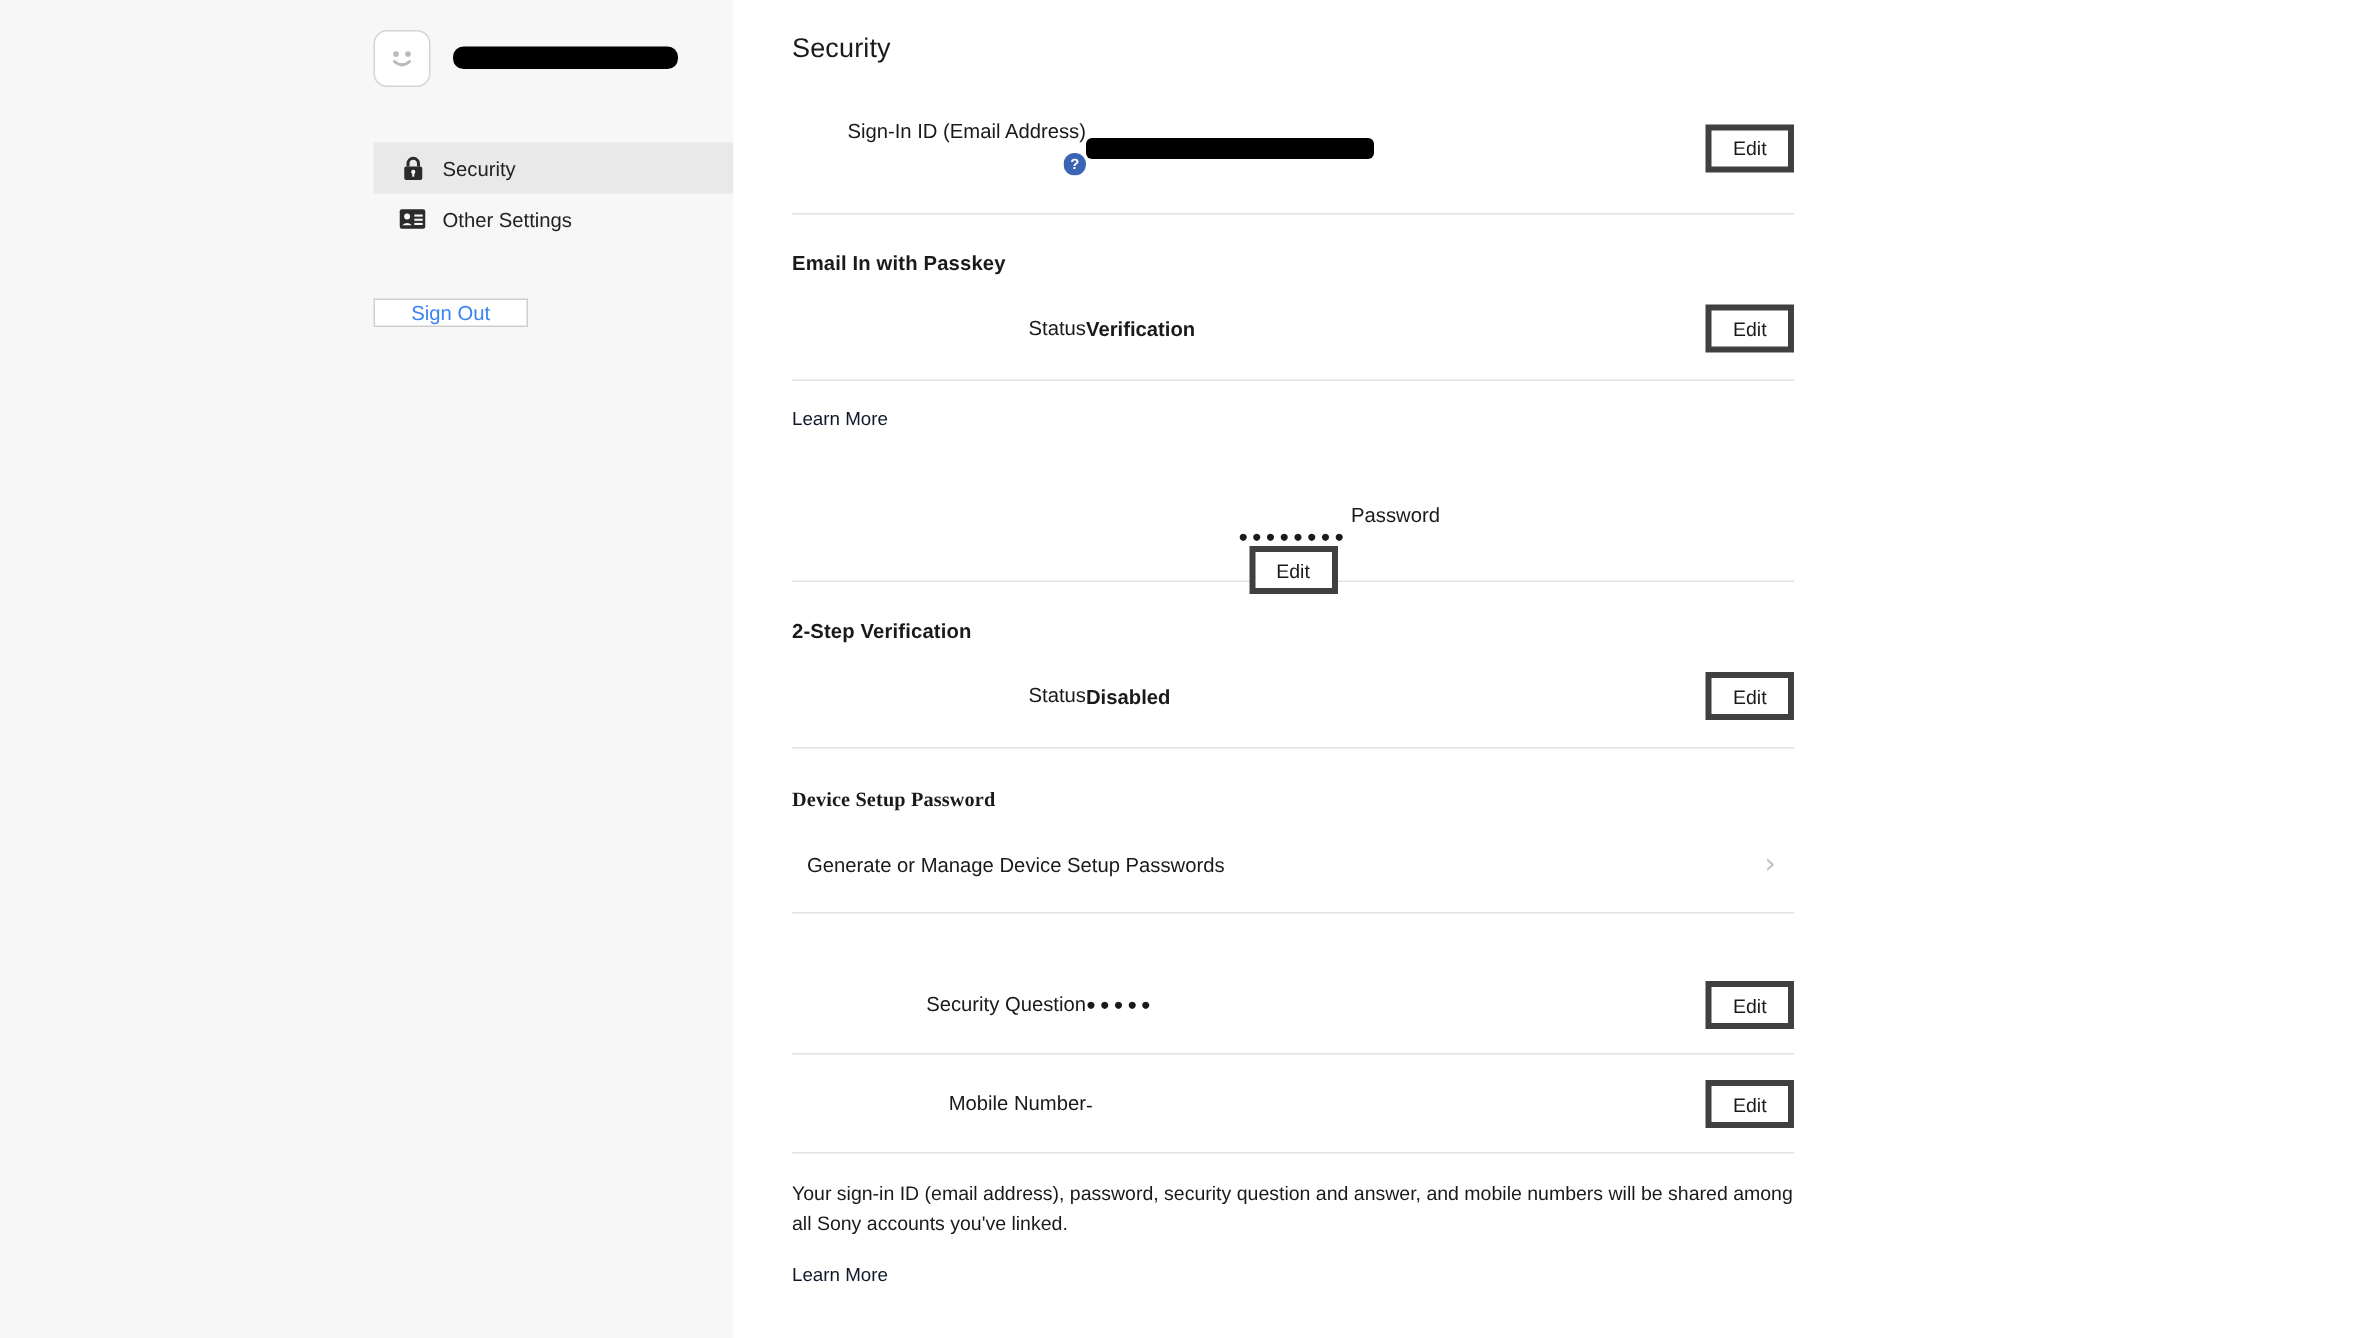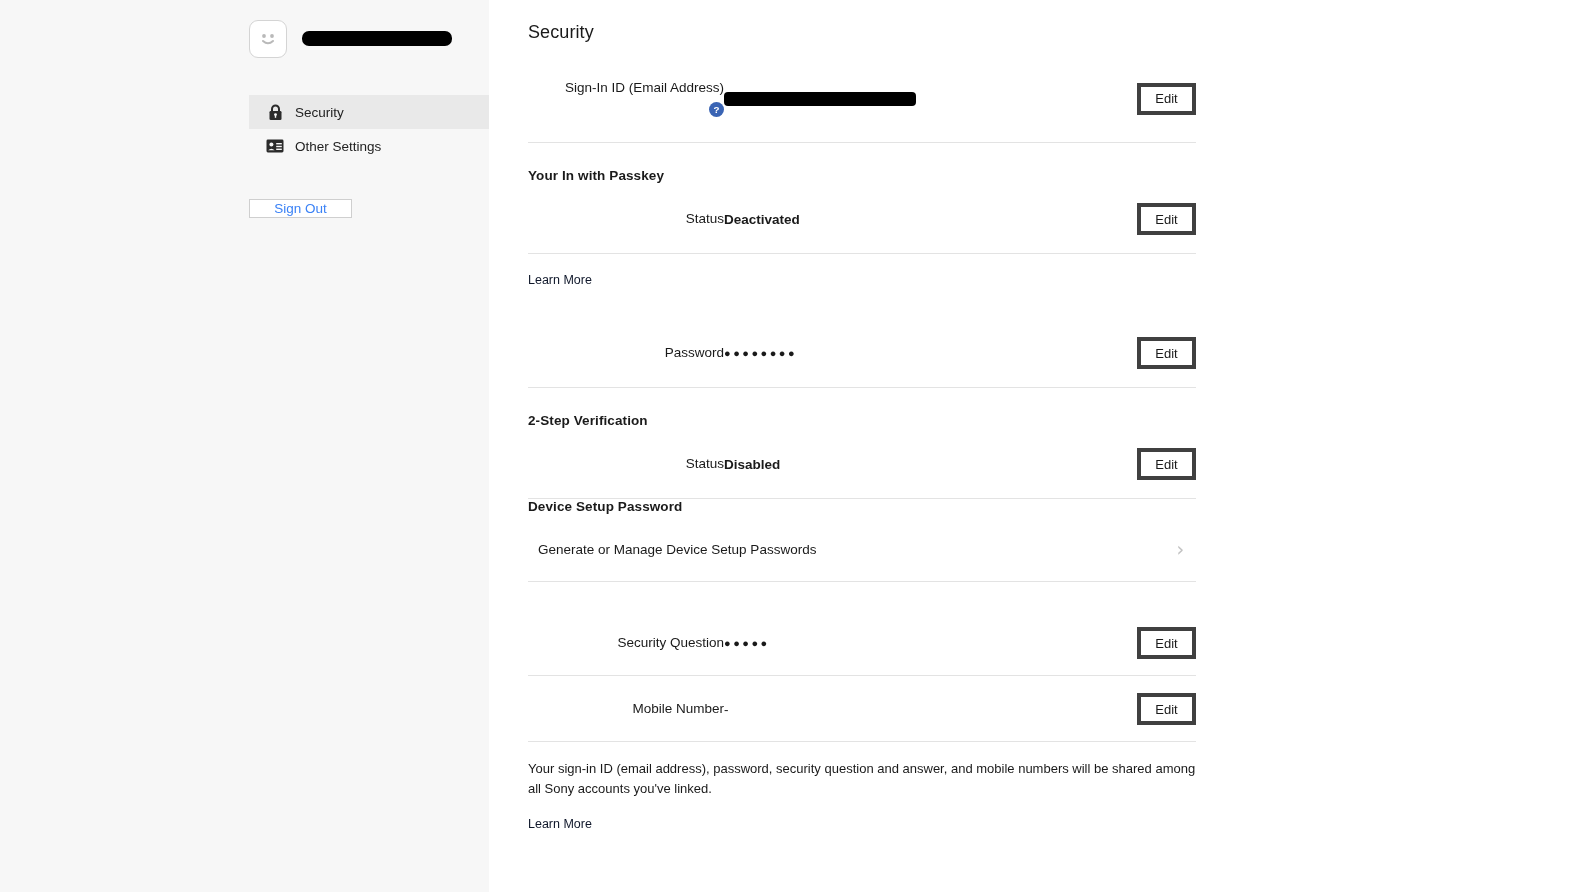--- a/index.html
+++ b/index.html
@@ -296,50 +296,50 @@
         </div>
       </div>
       <div class="row-value">
         <div class="email-redaction"></div>
 
       </div>
       <button class="edit-btn">Edit</button>
     </div>
     <div class="divider" style="margin-top:18px;"></div>
 
-    <div class="section-heading" style="margin-top:25px;">Your In with Passkey</div>
+    <div class="section-heading" style="margin-top:25px;">Email In with Passkey</div>
 
     <div class="row" style="margin-top:18px; height:36px;">
       <div class="row-label">Status</div>
-      <div class="row-value bold">Deactivated</div>
+      <div class="row-value bold">Verification</div>
       <button class="edit-btn">Edit</button>
     </div>
     <div class="divider" style="margin-top:16px;"></div>
 
     <div style="margin-top:16px; padding-left:0;">
       <a class="link">Learn More</a>
     </div>
 
-    <div class="row" style="margin-top:47px; height:36px;">
+    <div class="row" style="margin-top:47px; height:36px;flex-direction:column;">
       <div class="row-label">Password</div>
       <div class="row-value dots">●●●●●●●●</div>
       <button class="edit-btn">Edit</button>
     </div>
     <div class="divider" style="margin-top:16px;"></div>
 
     <div class="section-heading" style="margin-top:25px;">2-Step Verification</div>
 
     <div class="row" style="margin-top:18px; height:36px;">
       <div class="row-label">Status</div>
       <div class="row-value bold">Disabled</div>
       <button class="edit-btn">Edit</button>
     </div>
     <div class="divider" style="margin-top:16px;"></div>
 
-    <div class="section-heading" style="">Device Setup Password</div>
+    <div class="section-heading" style="margin-top:26px;font-family:Liberation Serif, serif;">Device Setup Password</div>
 
     <div class="row" style="margin-top:18px; height:34px; cursor:pointer;">
       <div class="row-value" style="padding-left:10px; flex:1;">Generate or Manage Device Setup Passwords</div>
       <span class="chevron">›</span>
     </div>
     <div class="divider" style="margin-top:15px;"></div>
 
     <div class="row" style="margin-top:43px; height:36px;">
       <div class="row-label">Security Question</div>
       <div class="row-value dots">●●●●●</div>

